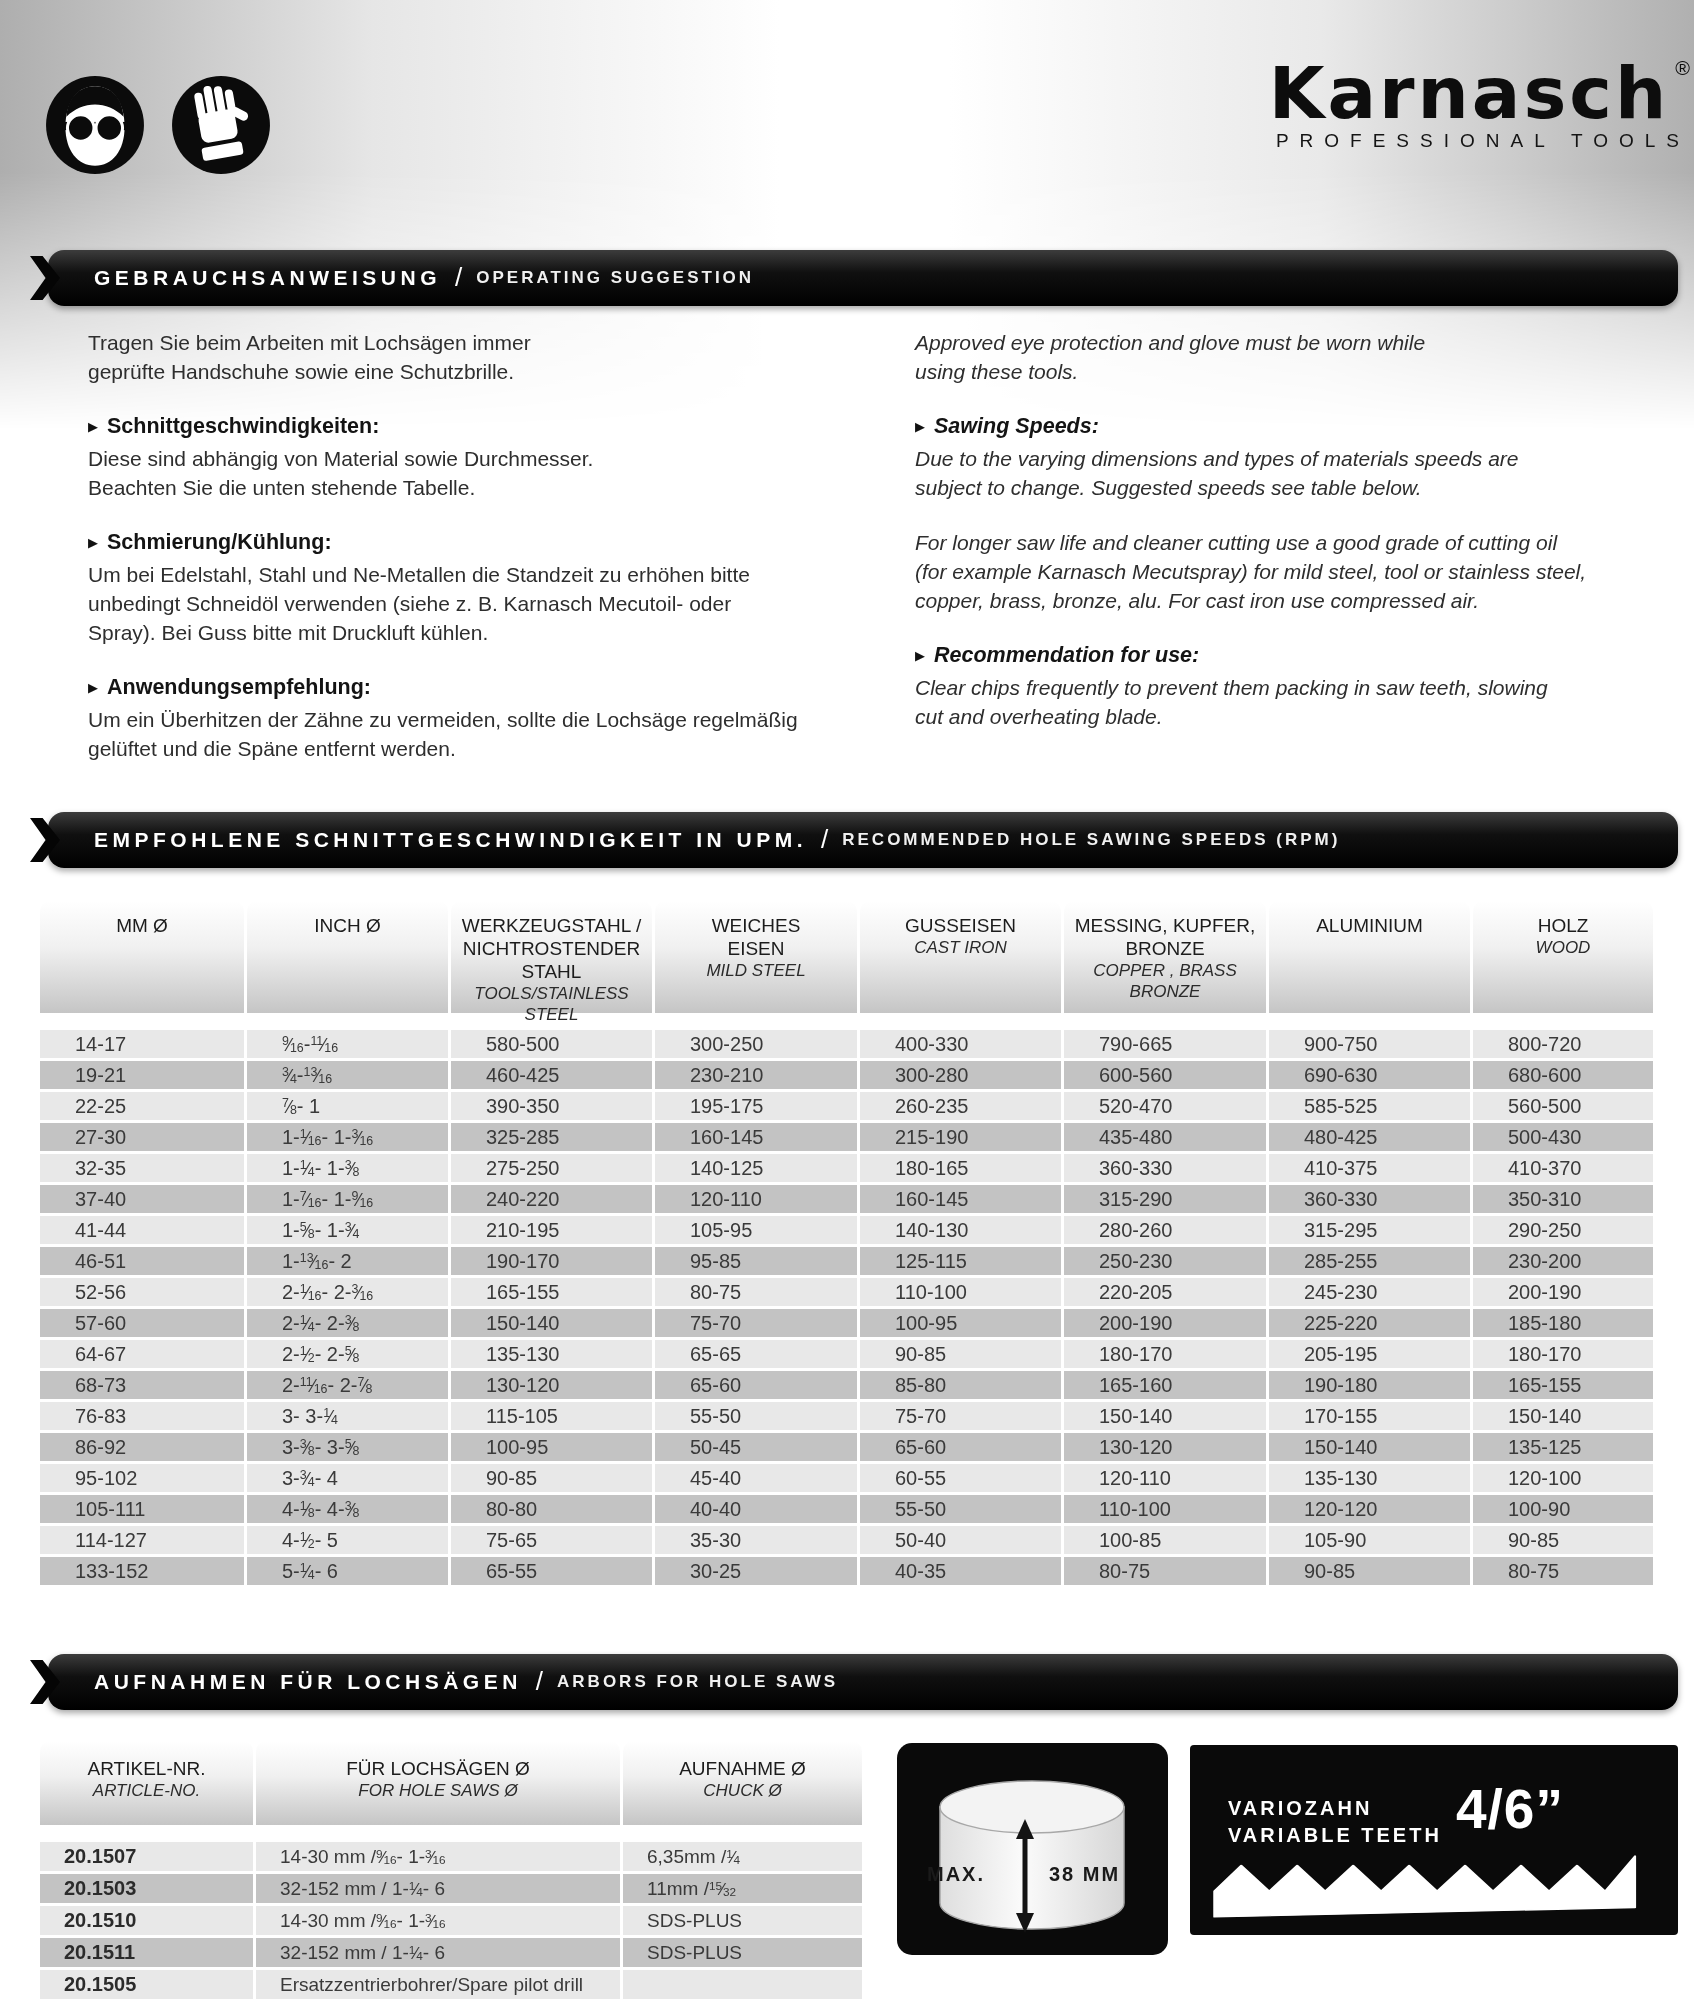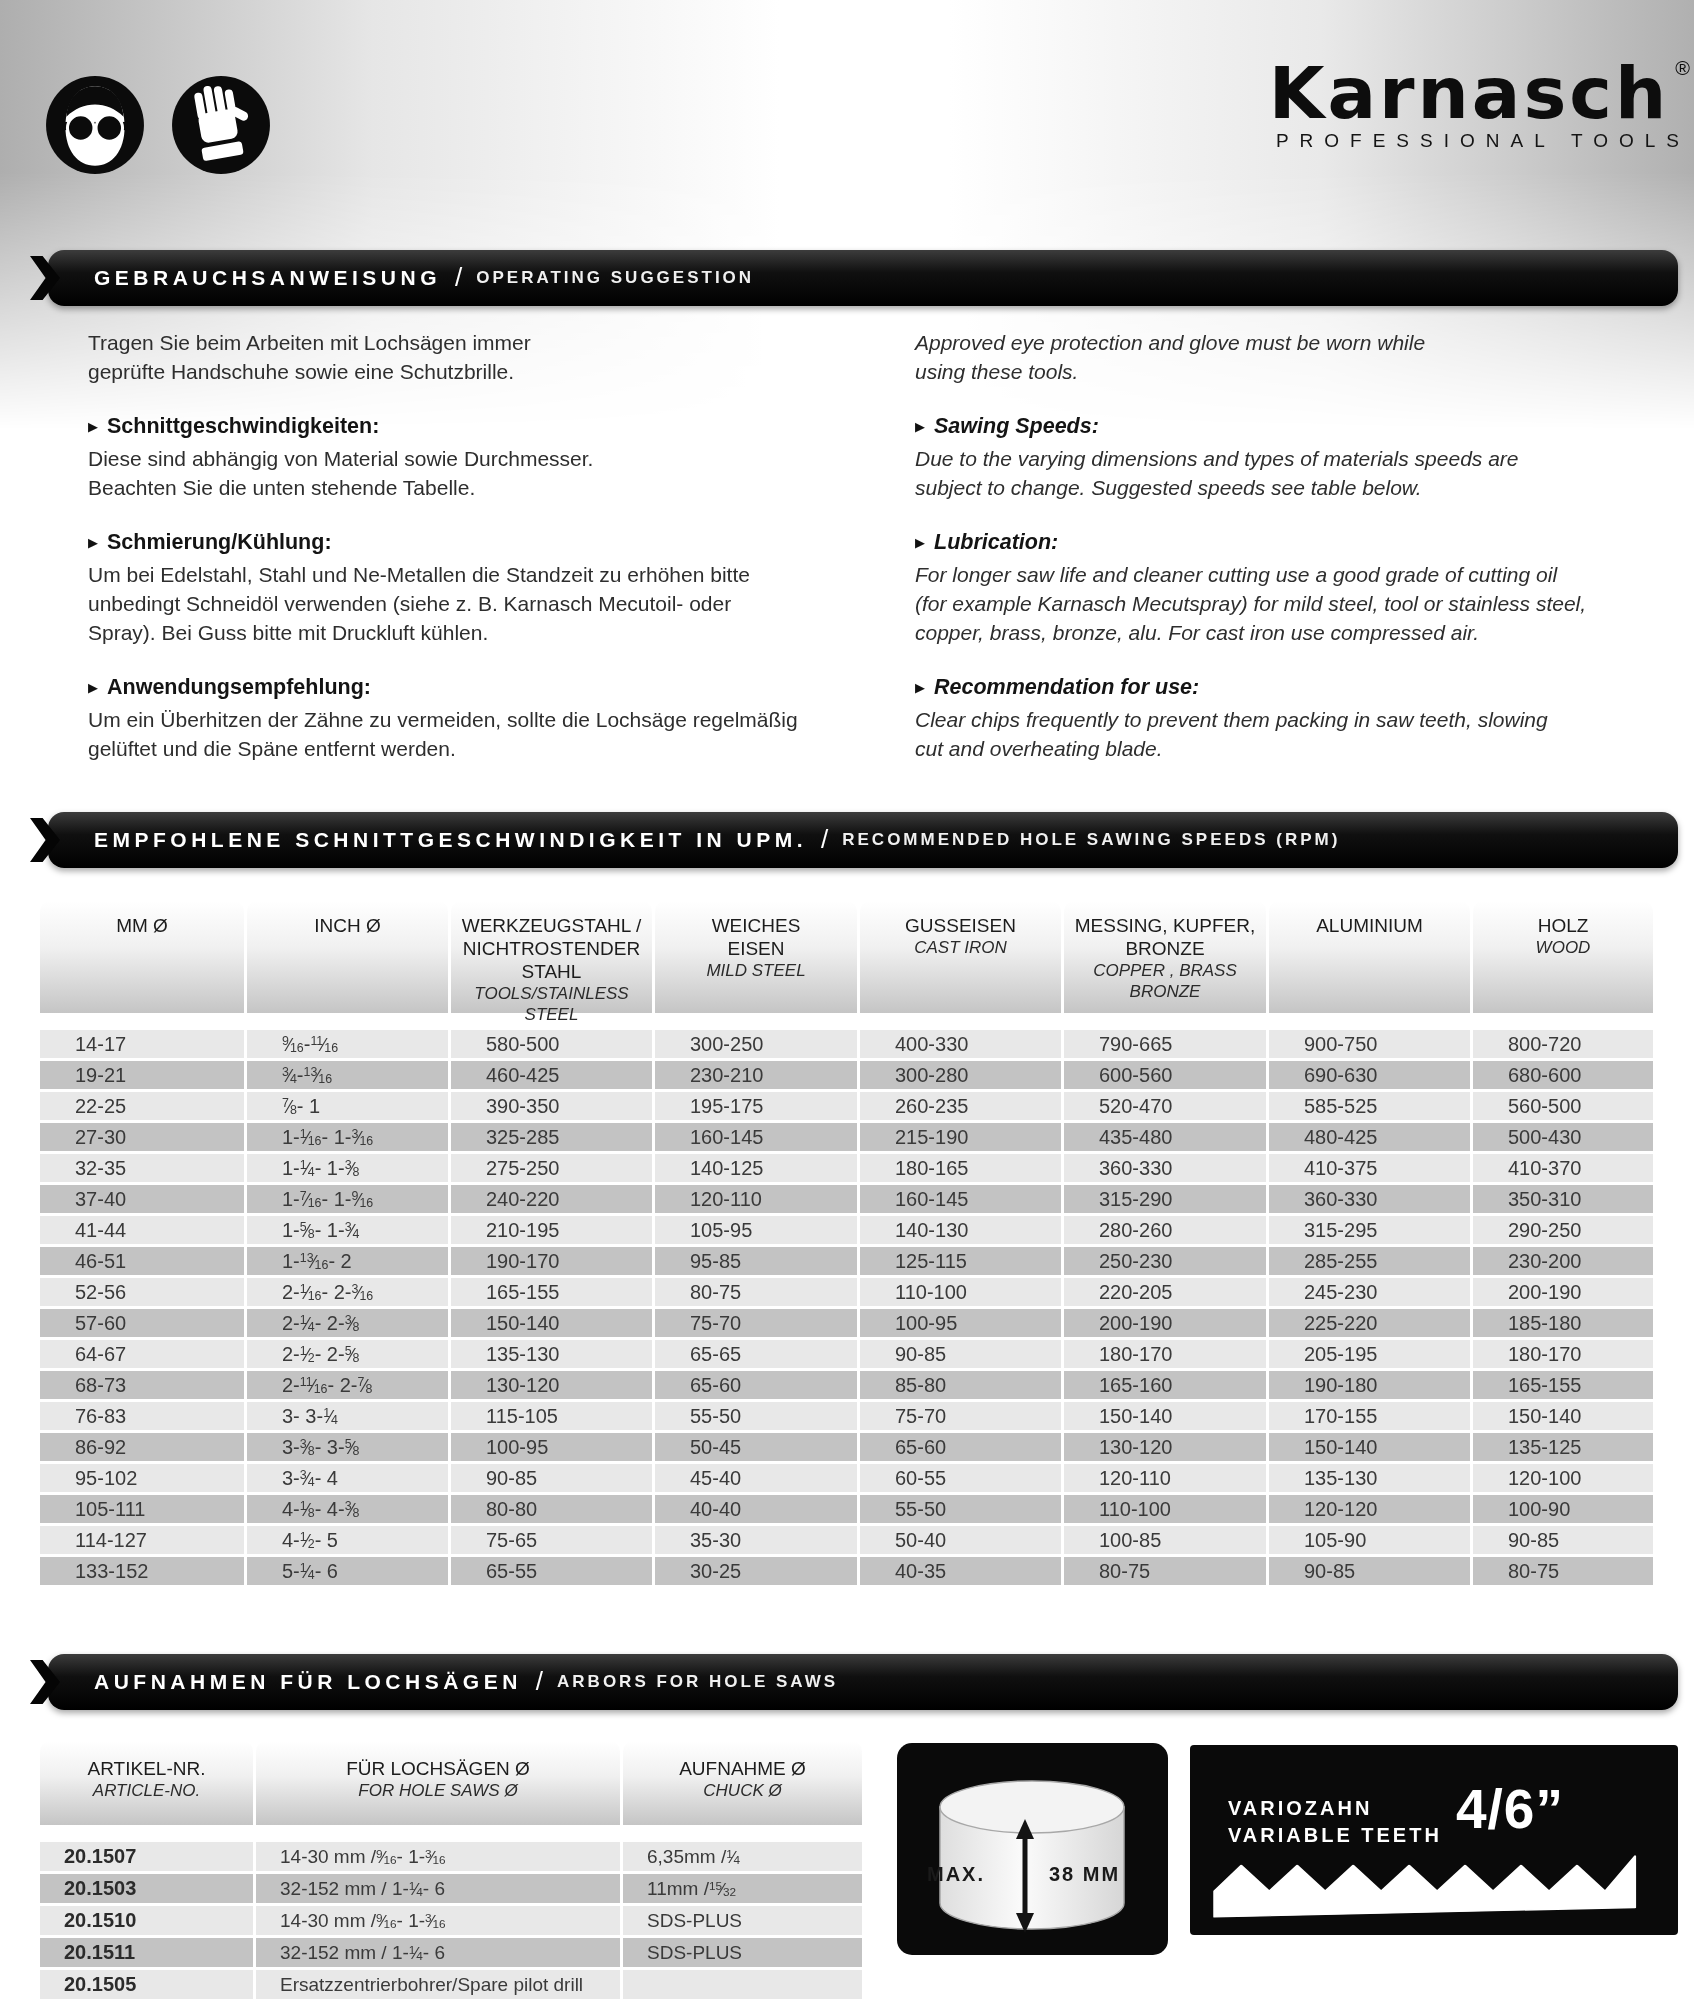--- a/index.html
+++ b/index.html
@@ -152,21 +152,20 @@
 
   <div class="col col-en">
     <div class="para">Approved eye protection and glove must be worn while
 using these tools.</div>
     <div class="sec">
       <div class="sec-title"><span class="tri"></span><span>Sawing Speeds:</span></div>
       <div class="sec-body">Due to the varying dimensions and types of materials speeds are
 subject to change. Suggested speeds see table below.</div>
     </div>
     <div class="sec">
-      <div class="sec-title"><span class="tri"></span><span>Lubrication:</span></div>
       <div class="sec-body">For longer saw life and cleaner cutting use a good grade of cutting oil
 (for example Karnasch Mecutspray) for mild steel, tool or stainless steel,
 copper, brass, bronze, alu. For cast iron use compressed air.</div>
     </div>
     <div class="sec">
       <div class="sec-title"><span class="tri"></span><span>Recommendation for use:</span></div>
       <div class="sec-body">Clear chips frequently to prevent them packing in saw teeth, slowing
 cut and overheating blade.</div>
     </div>
   </div>

